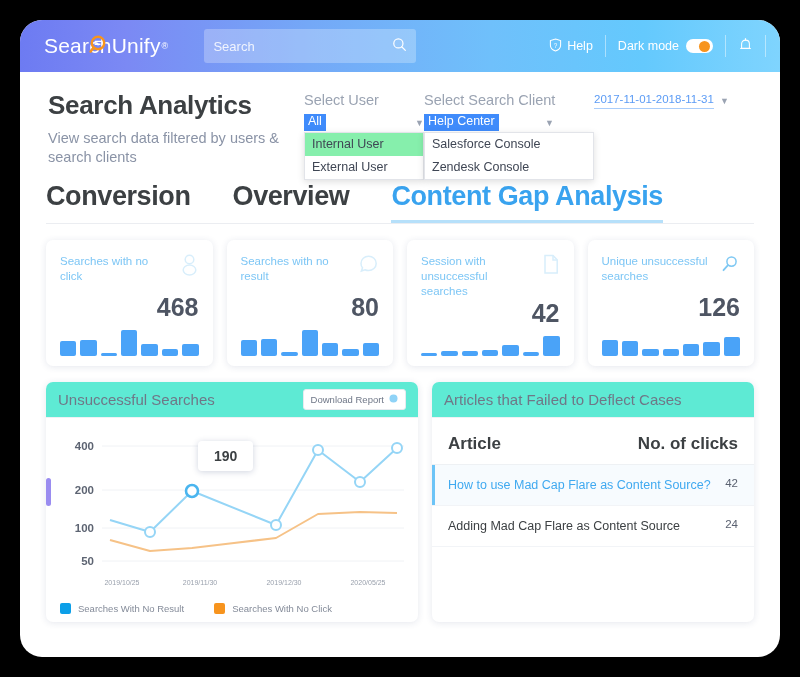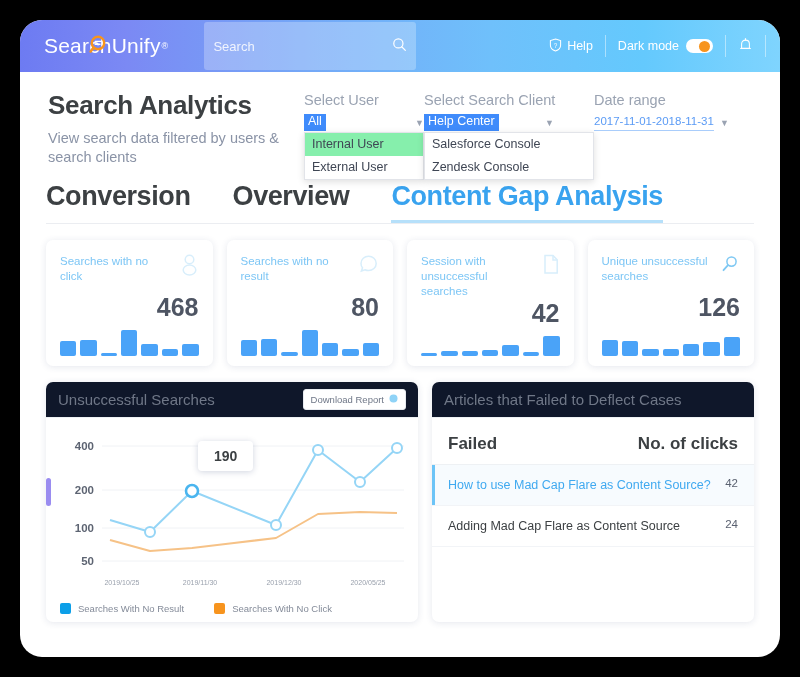--- a/index.html
+++ b/index.html
@@ -28,21 +28,21 @@
   }
   .brand { display: flex; align-items: center; font-size: 21px; color: #fff; letter-spacing: .2px; position: relative; }
   .brand .txt { font-weight: 400; }
   .brand .reg { font-size: 9px; vertical-align: super; margin-left: 1px; }
   .brand .loupe {
     position: absolute; left: 45px; top: 1px;
     width: 20px; height: 20px;
   }
   .searchbox {
     margin-left: 36px;
-    width: 212px; height: 48px;
+    width: 212px; height: 34px;
     background: rgba(255,255,255,0.26);
     border-radius: 3px;
     display: flex; align-items: center;
     padding: 0 9px;
     position: relative;
     gap: 16px;
   }
   .searchbox input {
     border: none; background: transparent; outline: none;
     color: #fff; font-size: 13px; width: 100%;
@@ -127,21 +127,21 @@
   
   .panels { display: flex; gap: 14px; padding: 16px 26px 0 26px; }
   .panel {
     background: #fff; border-radius: 7px;
     box-shadow: 0 1px 7px rgba(40,60,110,0.12);
     overflow: hidden;
   }
   .panel.left { width: 372px; height: 240px; position: relative; }
   .panel.right { flex: 1; height: 240px; }
   .panel-head {
-    height: 36px; background: #0f172a; display: flex; align-items: center;
+    height: 36px; background: #5eead4; display: flex; align-items: center;
     justify-content: space-between; padding: 0 12px;
     border-bottom: 1px solid #eef1f4;
   }
   .panel-title { font-size: 15px; color: #6f7787; }
   .dl-btn {
     background: #fff; border: 1px solid #e7eaef; border-radius: 3px;
     font-size: 9.5px; color: #6f7787; padding: 4px 7px;
     display: flex; align-items: center; gap: 5px;
   }
   .dl-ico { color: #6cc4f7; font-size: 9px; }
@@ -260,21 +260,20 @@
           <span class="fvalue-hl">Help Center</span>
           <span class="fcaret">▼</span>
         </div>
         <div class="dropdown dd2">
           <div class="dd-item">Salesforce Console</div>
           <div class="dd-item">Zendesk Console</div>
         </div>
       </div>
 
       <div class="filter f3 daterange">
-        <div class="flabel">Date range</div>
         <div class="fselect" style="justify-content:flex-start;">
           <span class="dr-value">2017-11-01-2018-11-31</span>
           <span class="dr-caret">▼</span>
         </div>
       </div>
 
     </div>
   </div>
 
   <div class="tabs">
@@ -438,21 +437,21 @@
           </div>
         </div>
       </div>
     </div>
 
     <div class="panel right">
       <div class="panel-head">
         <div class="panel-title">Articles that Failed to Deflect Cases</div>
       </div>
       <div class="tbl-head">
-        <span>Failed</span>
+        <span>Article</span>
         <span>No. of clicks</span>
       </div>
       <div class="trow hl">
         <div class="tcell-title">How to use Mad Cap Flare as Content Source?</div>
         <div class="tcell-num">42</div>
       </div>
       <div class="trow">
         <div class="tcell-title">Adding Mad Cap Flare as Content Source</div>
         <div class="tcell-num">24</div>
       </div>

